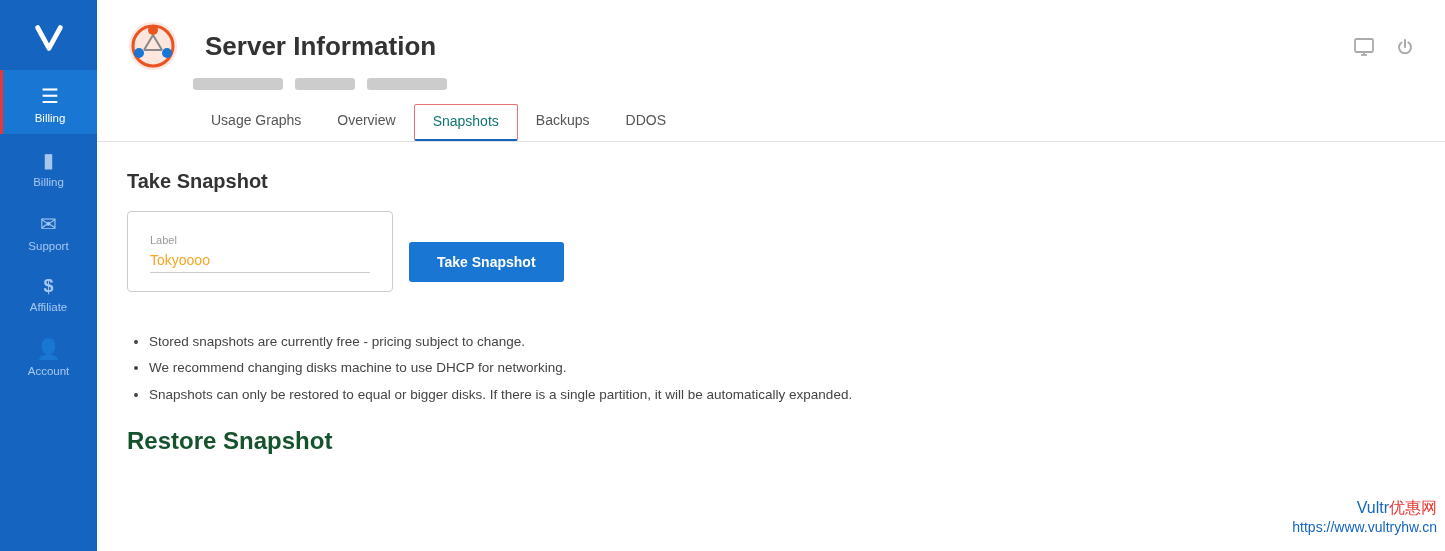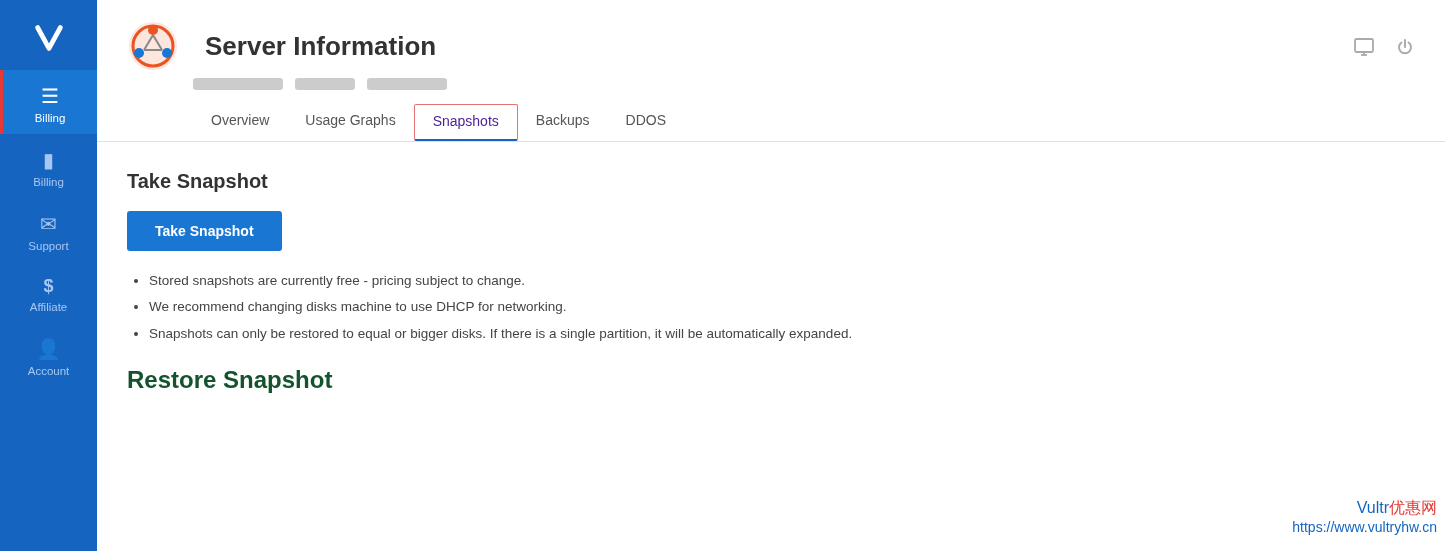--- a/index.html
+++ b/index.html
@@ -102,21 +102,21 @@
     }
     .tab {
       padding: 8px 18px 10px;
       font-size: 14px;
       color: #555;
       cursor: pointer;
       border-bottom: 2px solid transparent;
       white-space: nowrap;
     }
     .tab.active {
-      color: #4c1d95;
+      color: #0f766e;
       border: 1.5px solid #e57373;
       border-bottom: 2px solid #1565c0;
       border-radius: 2px;
       font-weight: 500;
       text-align: right;
     }
 
     
     .top-right-icons {
       display: flex;
@@ -263,22 +263,22 @@
         </svg>
         <span class="server-title">Server Information</span>
       </div>
       <div class="server-meta">
         <div class="meta-block"></div>
         <div class="meta-block" style="width:60px;"></div>
         <div class="meta-block" style="width:80px;"></div>
       </div>
 
       <div class="tabs">
+        <div class="tab">Usage Graphs</div>
         <div class="tab">Overview</div>
-        <div class="tab">Usage Graphs</div>
         <div class="tab active">Snapshots</div>
         <div class="tab">Backups</div>
         <div class="tab">DDOS</div>
       </div>
     </div>
     <div class="top-right-icons">
       <span class="top-icon" title="Console">
         <svg width="22" height="22" viewBox="0 0 22 22" fill="none" xmlns="http://www.w3.org/2000/svg">
           <rect x="2" y="3" width="18" height="13" rx="1.5" stroke="#aaa" stroke-width="1.8" fill="none"></rect>
           <line x1="8" y1="19" x2="14" y2="19" stroke="#aaa" stroke-width="1.8"></line>
@@ -291,20 +291,26 @@
           <path d="M6.5 5.5 A6 6 0 1 0 13.5 5.5" stroke="#aaa" stroke-width="2" stroke-linecap="round" fill="none"></path>
         </svg>
       </span>
     </div>
   </div>
 
   <div class="content" style="position:relative;">
     <h2 class="section-title">Take Snapshot</h2>
 
     <div style="display:flex; align-items:center; gap:16px; margin-bottom:20px;">
+      <div class="snapshot-box">
+        <div class="label-input-group">
+          <span class="input-label">Label</span>
+          <input class="snapshot-input" value="Tokyoooo" type="text" style="">
+        </div>
+      </div>
       <button class="take-snapshot-btn">Take Snapshot</button>
     </div>
 
     <ul class="notes">
       <li>Stored snapshots are currently free - pricing subject to change.</li>
       <li>We recommend changing disks machine to use DHCP for networking.</li>
       <li>Snapshots can only be restored to equal or bigger disks. If there is a single partition, it will be automatically expanded.</li>
     </ul>
 
     <h2 class="restore-title">Restore Snapshot</h2>

